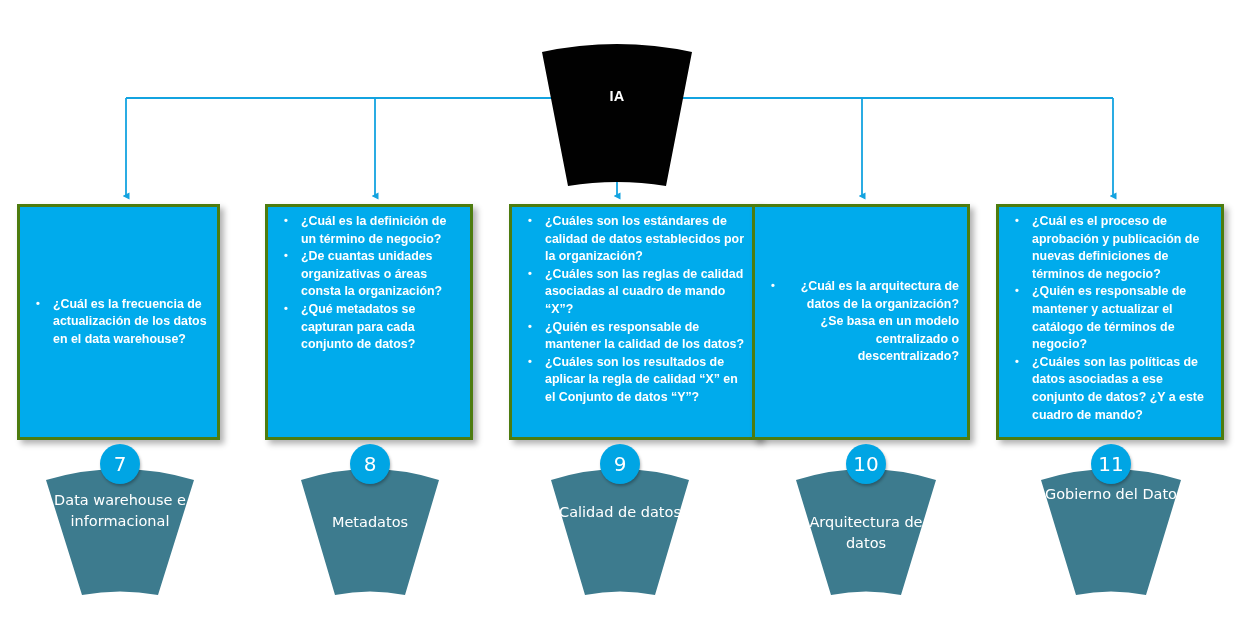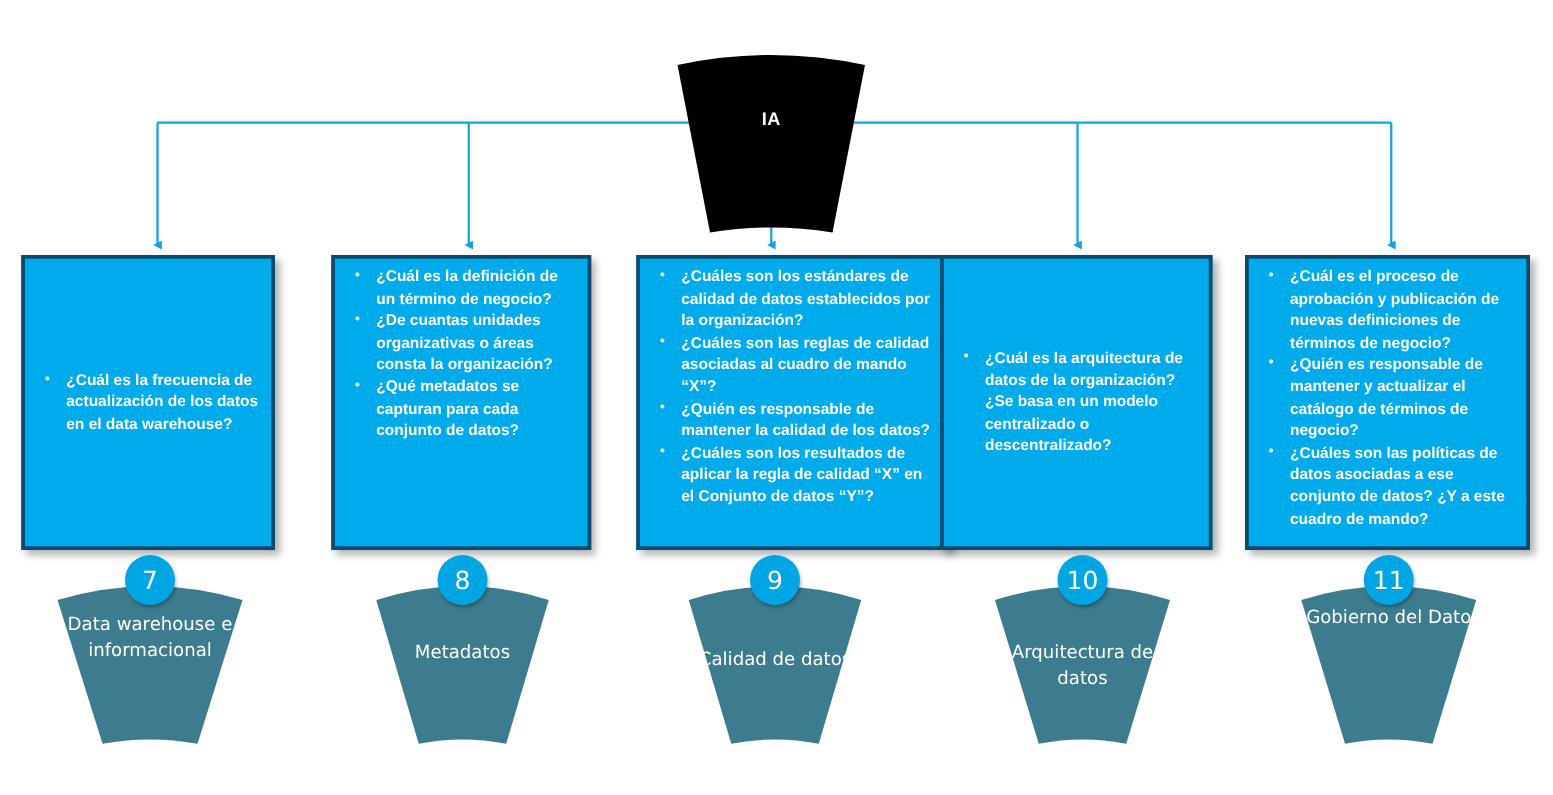--- a/index.html
+++ b/index.html
@@ -50,21 +50,21 @@
     font-weight: bold;
     letter-spacing: 0.3px;
   }
 
   
   .qbox {
     position: absolute;
     top: 204px;
     height: 236px;
     background: #00ABEC;
-    border: 3px solid #0c4a6e;
+    border: 3px solid #4d7c0f;
     box-sizing: border-box;
     box-shadow: 4px 4px 6px rgba(0,0,0,0.30);
     display: flex;
     flex-direction: column;
     justify-content: center;
   }
   .qbox.center-v { justify-content: center; }
   .qbox.top-v { justify-content: flex-start; padding-top: 6px; }
 
   .qlist {
@@ -186,24 +186,24 @@
       <li>¿Cuáles son las reglas de calidad asociadas al cuadro de mando “X”?</li>
       <li>¿Quién es responsable de mantener la calidad de los datos?</li>
       <li>¿Cuáles son los resultados de aplicar la regla de calidad “X” en el Conjunto de datos “Y”?</li>
     </ul>
   </div>
   <div class="funnel-wrap" style="left:545px; width:150px; height:160px;">
     <svg class="funnel-shape" viewBox="0 0 150 150" width="150" height="150">
       <path d="M6,28 Q75,6 144,28 L110,143 Q75,136 40,143 Z" fill="#3D7B8E"></path>
     </svg>
     <div class="num-circle" style="left:55px; top:-8px;">9</div>
-    <div class="funnel-label" style="top:66px;">Calidad de datos</div>
-  </div>
-
-  <div class="qbox center-v" style="left:752px; width:218px;">
+    <div class="funnel-label" style="top:50px;">Calidad de datos</div>
+  </div>
+
+  <div class="qbox center-v" style="left:752px; width:218px;text-align:right;">
     <ul class="qlist">
       <li>¿Cuál es la arquitectura de datos de la organización? ¿Se basa en un modelo centralizado o descentralizado?</li>
     </ul>
   </div>
   <div class="funnel-wrap" style="left:790px; width:152px; height:160px;">
     <svg class="funnel-shape" viewBox="0 0 152 150" width="152" height="150">
       <path d="M6,28 Q76,6 146,28 L111,143 Q76,136 41,143 Z" fill="#3D7B8E"></path>
     </svg>
     <div class="num-circle" style="left:56px; top:-8px;">10</div>
     <div class="funnel-label" style="top:60px;">Arquitectura de datos</div>

